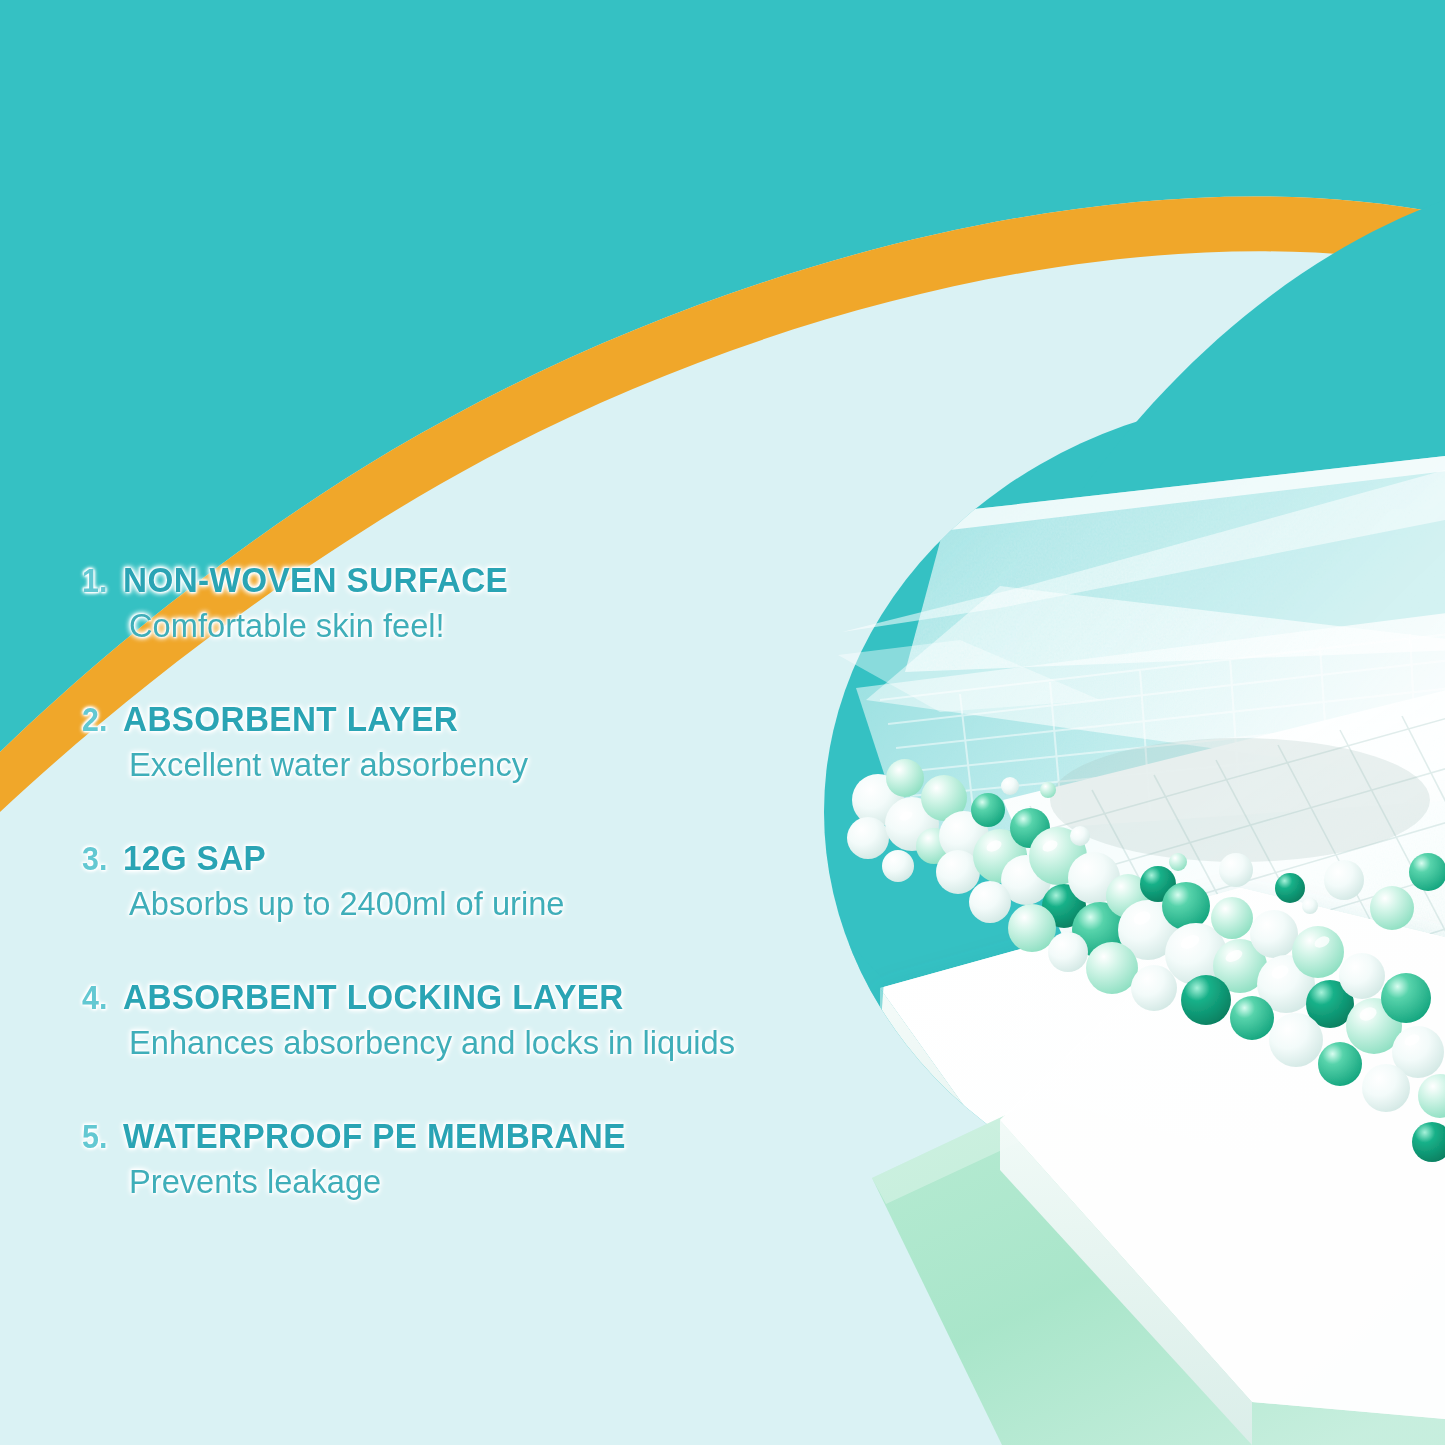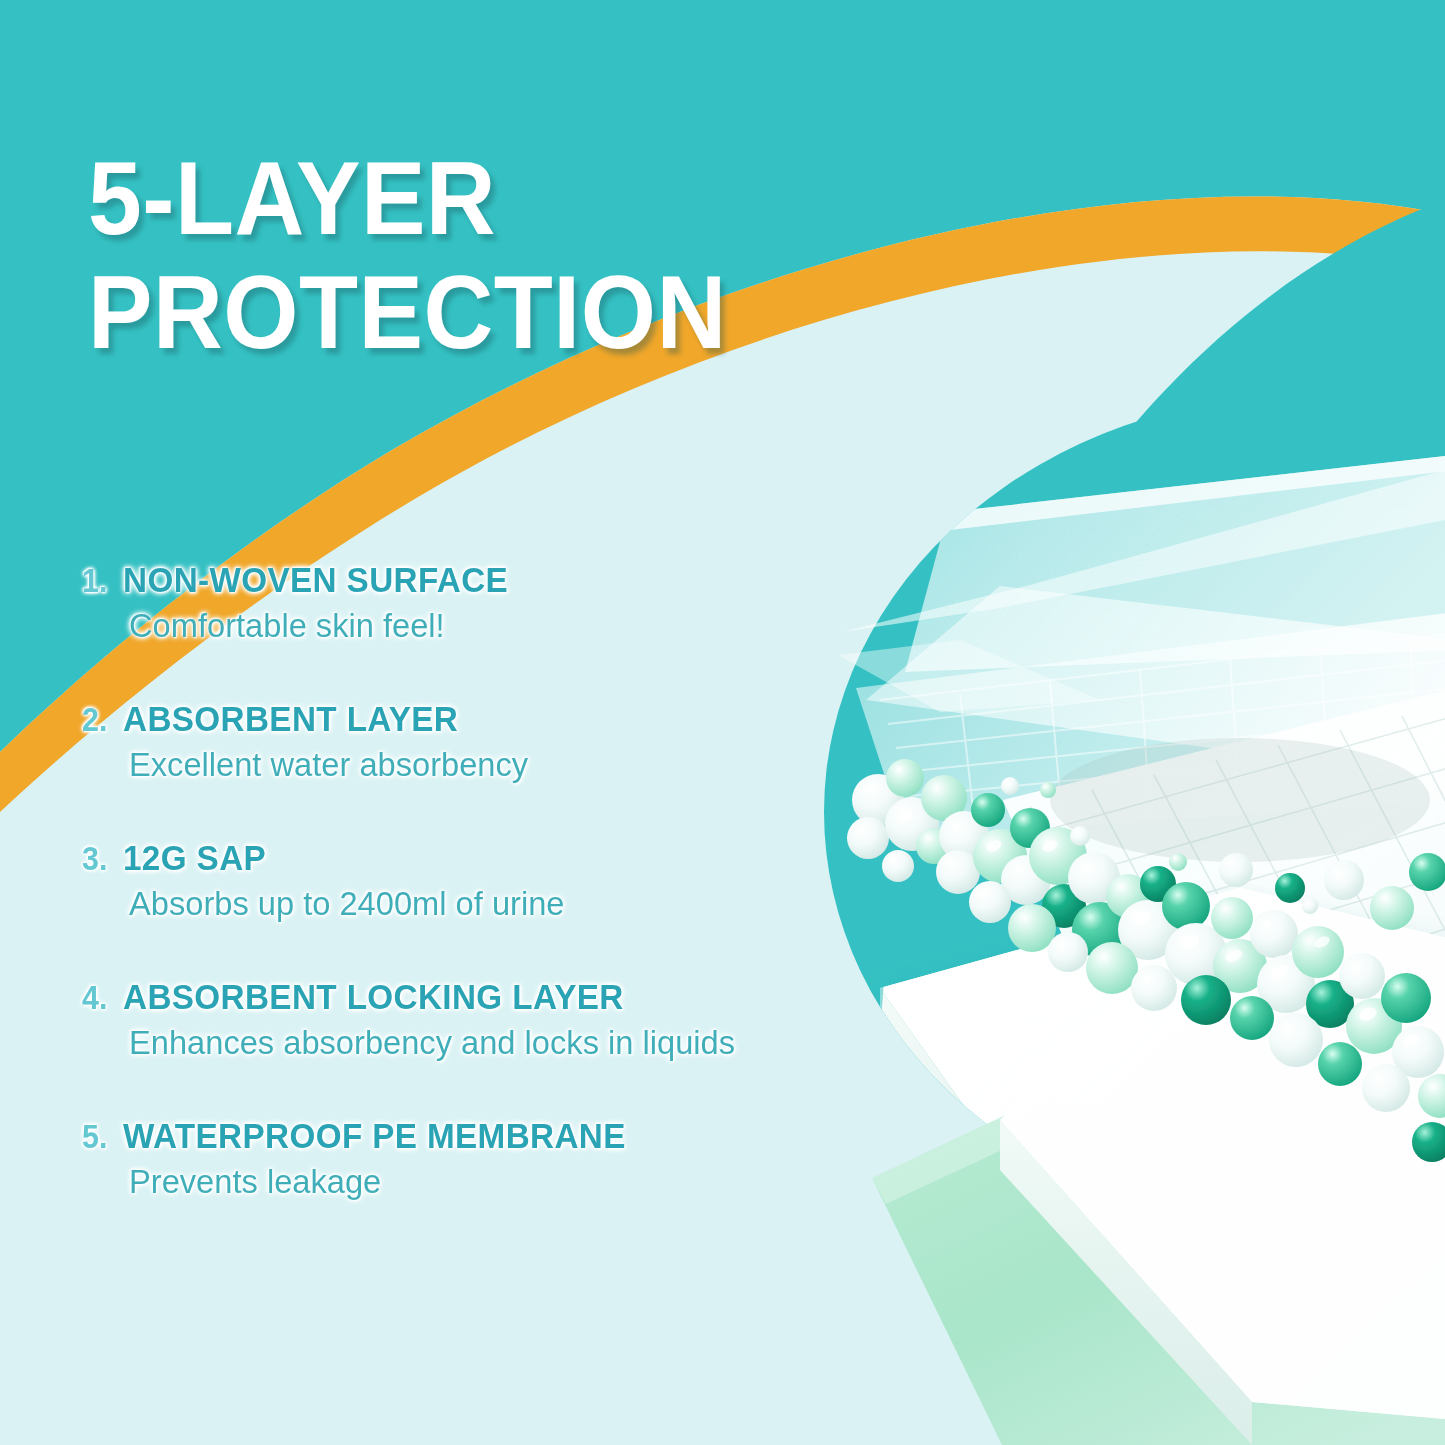--- a/index.html
+++ b/index.html
@@ -381,24 +381,20 @@
       <ellipse cx="1280" cy="972" rx="9" ry="6" transform="rotate(-25 1280 972)"></ellipse>
       <ellipse cx="1368" cy="1014" rx="9" ry="6" transform="rotate(-25 1368 1014)"></ellipse>
       <ellipse cx="1412" cy="1040" rx="8" ry="5" transform="rotate(-25 1412 1040)"></ellipse>
       <ellipse cx="994" cy="846" rx="8" ry="5" transform="rotate(-25 994 846)"></ellipse>
       <ellipse cx="906" cy="816" rx="7" ry="4" transform="rotate(-25 906 816)"></ellipse>
       <ellipse cx="1234" cy="956" rx="9" ry="5" transform="rotate(-25 1234 956)"></ellipse>
       <ellipse cx="1322" cy="942" rx="8" ry="5" transform="rotate(-25 1322 942)"></ellipse>
     </g>
   </svg>
 
-  <div class="title-block">
-    <div class="title-line">5-LAYER</div>
-    <div class="title-line second">PROTECTION</div>
-  </div>
 
   <div class="features">
 
     <div class="feature">
       <div class="feature-head">
         <span class="feature-num">1.</span>
         <span class="feature-title">NON-WOVEN SURFACE</span>
       </div>
       <div class="feature-desc">Comfortable skin feel!</div>
     </div>

